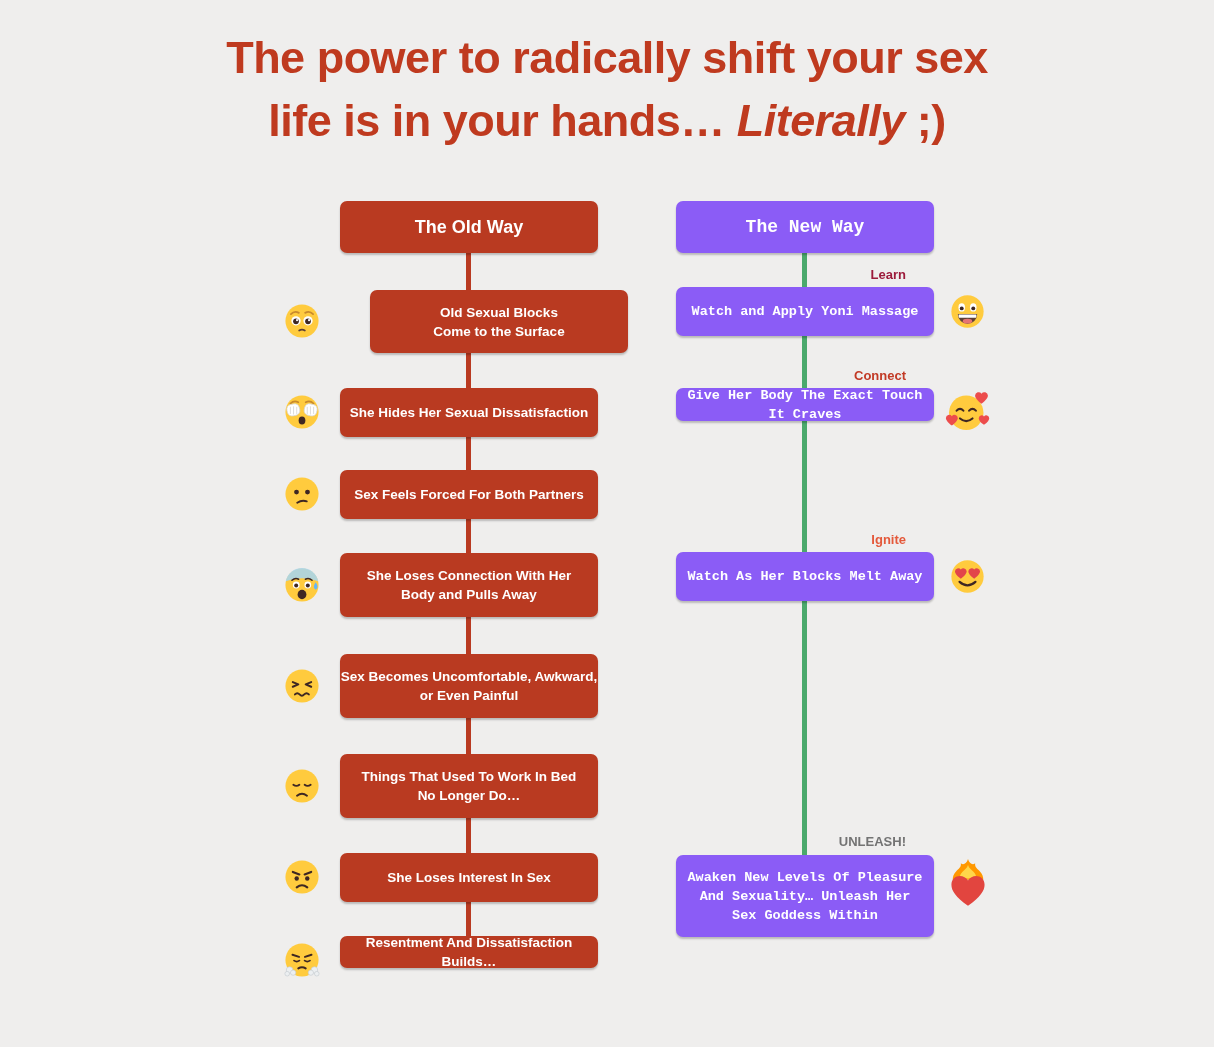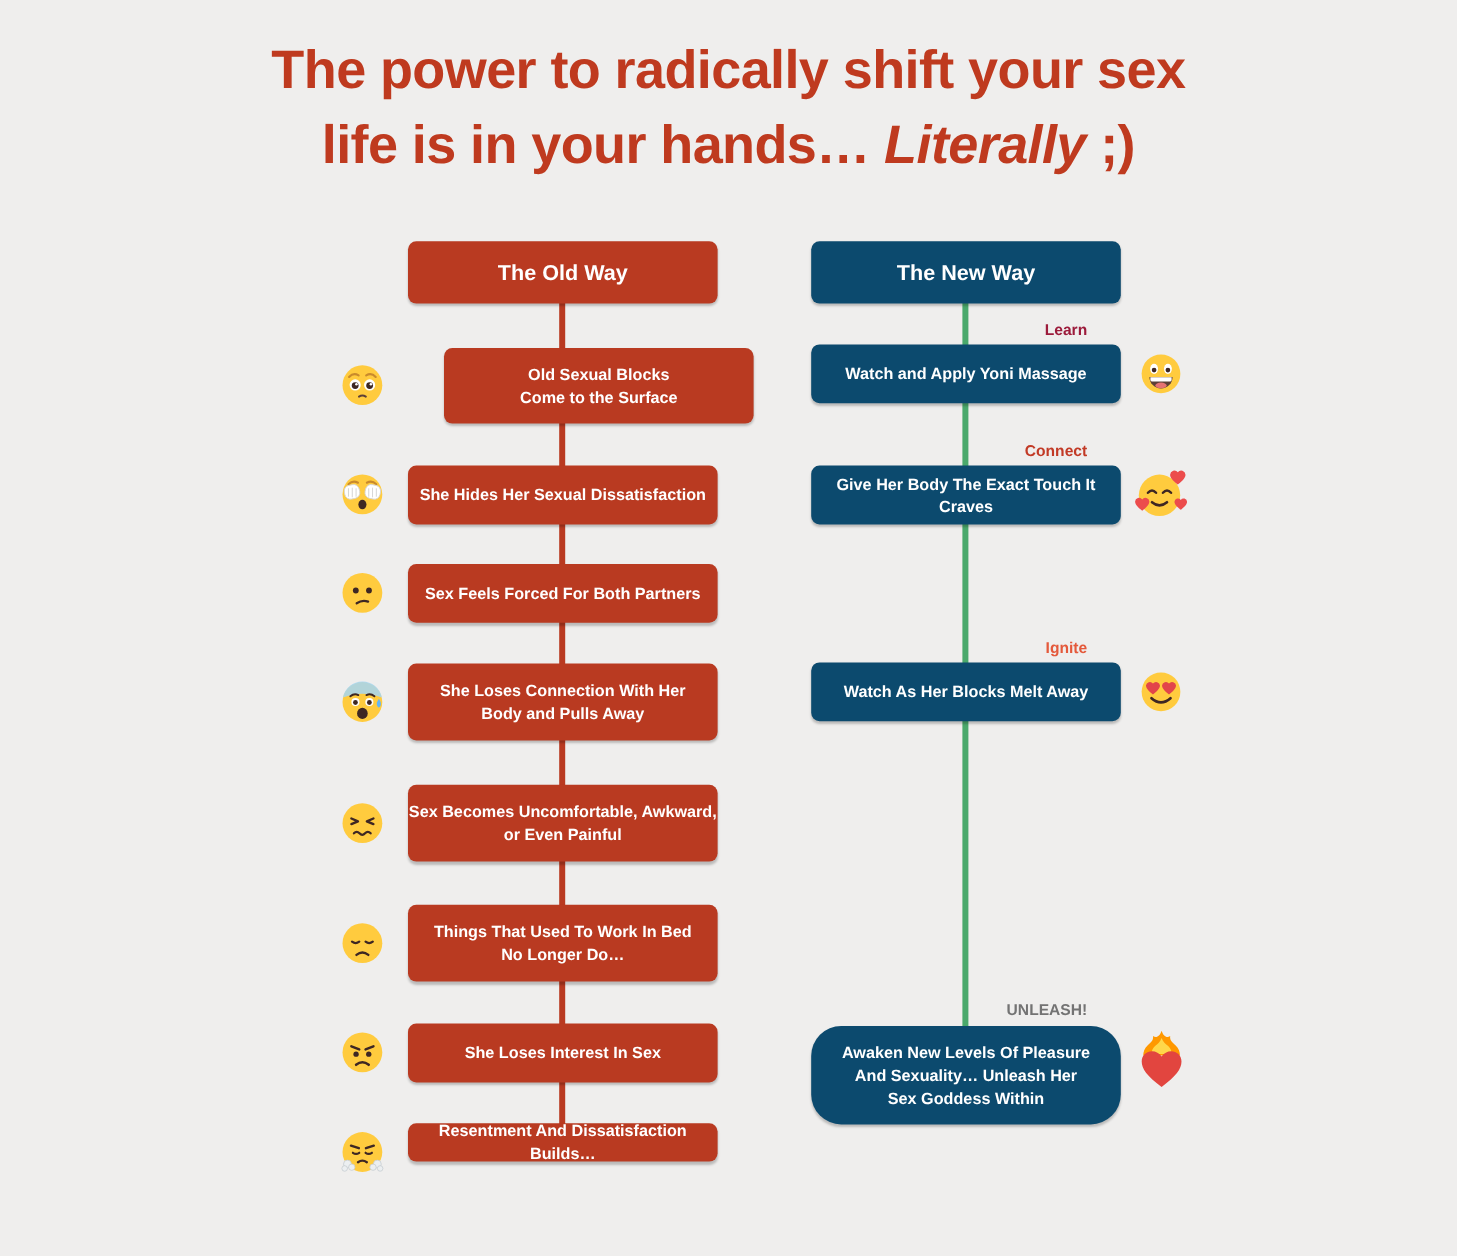--- a/index.html
+++ b/index.html
@@ -8,21 +8,21 @@
 
   .title{position:absolute;left:0;top:26px;width:1214px;text-align:center;
          color:#BF3A1F;font-size:45px;font-weight:700;line-height:63px;letter-spacing:-0.5px;}
   .title .it{font-style:italic;}
 
   .hdr{position:absolute;width:258px;height:52px;border-radius:7px;
        display:flex;align-items:center;justify-content:center;
        color:#FFFFFF;font-size:18px;font-weight:700;z-index:2;
        box-shadow:0 2px 2px rgba(0,0,0,.22);}
   .red-bg{background:#B93A21;}
-  .green-bg{background:#0c4a6e;}
+  .green-bg{background:#8b5cf6;font-family:Liberation Mono, monospace;}
 
   .vline{position:absolute;width:5px;z-index:0;}
 
   .box{position:absolute;left:0;width:258px;border-radius:7px;z-index:1;
        display:flex;flex-direction:column;align-items:center;justify-content:center;
        color:#FFFFFF;font-size:13.5px;font-weight:700;text-align:center;
        box-shadow:0 2px 2px rgba(0,0,0,.22);}
   .box span{display:block;line-height:19px;}
 
   .tag{position:absolute;width:258px;box-sizing:border-box;padding-right:28px;
@@ -198,21 +198,21 @@
         <ellipse cx="23.6" cy="14" rx="3.2" ry="4.1" fill="#fff"></ellipse>
         <circle cx="12.4" cy="15" r="1.9" fill="#3E2723"></circle>
         <circle cx="23.6" cy="15" r="1.9" fill="#3E2723"></circle>
         <path d="M8.6 20.5 a9.4 9.4 0 0 0 18.8 0 z" fill="#5D4037"></path>
         <path d="M9.4 20.8 h17.2 v2.2 q0 1.2 -1.2 1.2 H10.6 q-1.2 0 -1.2 -1.2 Z" fill="#fff"></path>
         <ellipse cx="18" cy="27.4" rx="4.6" ry="2.3" fill="#E57373"></ellipse>
       </svg>
   </div>
 
   <div class="tag tag-connect" style="left:676px;top:368px;">Connect</div>
-  <div class="box green-bg" style="top:388px;left:676px;height:49px;">
+  <div class="box green-bg" style="top:388px;left:676px;height:33px;">
     <span>Give Her Body The Exact Touch It Craves</span>
   </div>
   <div class="emoji" style="left:945px;top:389px;width:45px;height:45px;">
     <svg viewBox="0 0 36 36">
         <circle cx="17" cy="19" r="13.8" fill="#FFCB3E"></circle>
         <path d="M9.3 17.3 Q12 14.4 14.7 17.3" stroke="#3E2723" stroke-width="1.7" fill="none" stroke-linecap="round"></path>
         <path d="M19.3 17.3 Q22 14.4 24.7 17.3" stroke="#3E2723" stroke-width="1.7" fill="none" stroke-linecap="round"></path>
         <path d="M12 23.6 Q17 27.8 22 23.6" stroke="#3E2723" stroke-width="1.7" fill="none" stroke-linecap="round"></path>
         <g fill="#EC4C4C">
           <path transform="translate(23.5,1.8) scale(0.95)" d="M6 10.5 C2 7.5 0.6 5.3 0.6 3.6 A3 3 0 0 1 6 2 A3 3 0 0 1 11.4 3.6 C11.4 5.3 10 7.5 6 10.5 Z"></path>
@@ -231,21 +231,21 @@
         <circle cx="18" cy="18" r="15.7" fill="#FFCB3E"></circle>
         <g fill="#E2454A">
           <path transform="translate(5.2,9.2) scale(1.05)" d="M6 10.5 C2 7.5 0.6 5.3 0.6 3.6 A3 3 0 0 1 6 2 A3 3 0 0 1 11.4 3.6 C11.4 5.3 10 7.5 6 10.5 Z"></path>
           <path transform="translate(18.2,9.2) scale(1.05)" d="M6 10.5 C2 7.5 0.6 5.3 0.6 3.6 A3 3 0 0 1 6 2 A3 3 0 0 1 11.4 3.6 C11.4 5.3 10 7.5 6 10.5 Z"></path>
         </g>
         <path d="M10.3 23.2 Q18 30 25.7 23.2" stroke="#3E2723" stroke-width="2.2" fill="none" stroke-linecap="round"></path>
       </svg>
   </div>
 
   <div class="tag tag-unleash" style="left:676px;top:834px;">UNLEASH!</div>
-  <div class="box green-bg" style="top:855px;left:676px;height:82px;border-radius:25px;">
+  <div class="box green-bg" style="top:855px;left:676px;height:82px;">
     <span>Awaken New Levels Of Pleasure</span>
     <span>And Sexuality… Unleash Her</span>
     <span>Sex Goddess Within</span>
   </div>
   <div class="emoji" style="left:945px;top:858px;width:46px;height:51px;">
     <svg viewBox="0 0 36 40">
         <path fill="#FF9800" d="M18 0.8 C19 4.2 21.5 6 23.6 4.2 C23.2 7.4 25.4 8.6 27.2 10.4 C29.2 12.4 30 14.6 30 17 H6 C6 14.6 6.8 12.4 8.8 10.4 C10.6 8.6 12.8 7.4 12.4 4.2 C14.5 6 17 4.2 18 0.8 Z"></path>
         <path fill="#FFD74A" d="M18 5.5 C18.8 8 20.6 9.3 22.3 10.8 C23.8 12.2 24.5 13.8 24.5 16 H11.5 C11.5 13.8 12.2 12.2 13.7 10.8 C15.4 9.3 17.2 8 18 5.5 Z"></path>
         <path fill="#E2453F" d="M18 37.5 C8.5 30.5 5 25.7 5 20.9 C5 16.9 8.1 14.2 11.7 14.2 C14.2 14.2 16.6 15.5 18 17.6 C19.4 15.5 21.8 14.2 24.3 14.2 C27.9 14.2 31 16.9 31 20.9 C31 25.7 27.5 30.5 18 37.5 Z"></path>
       </svg>

